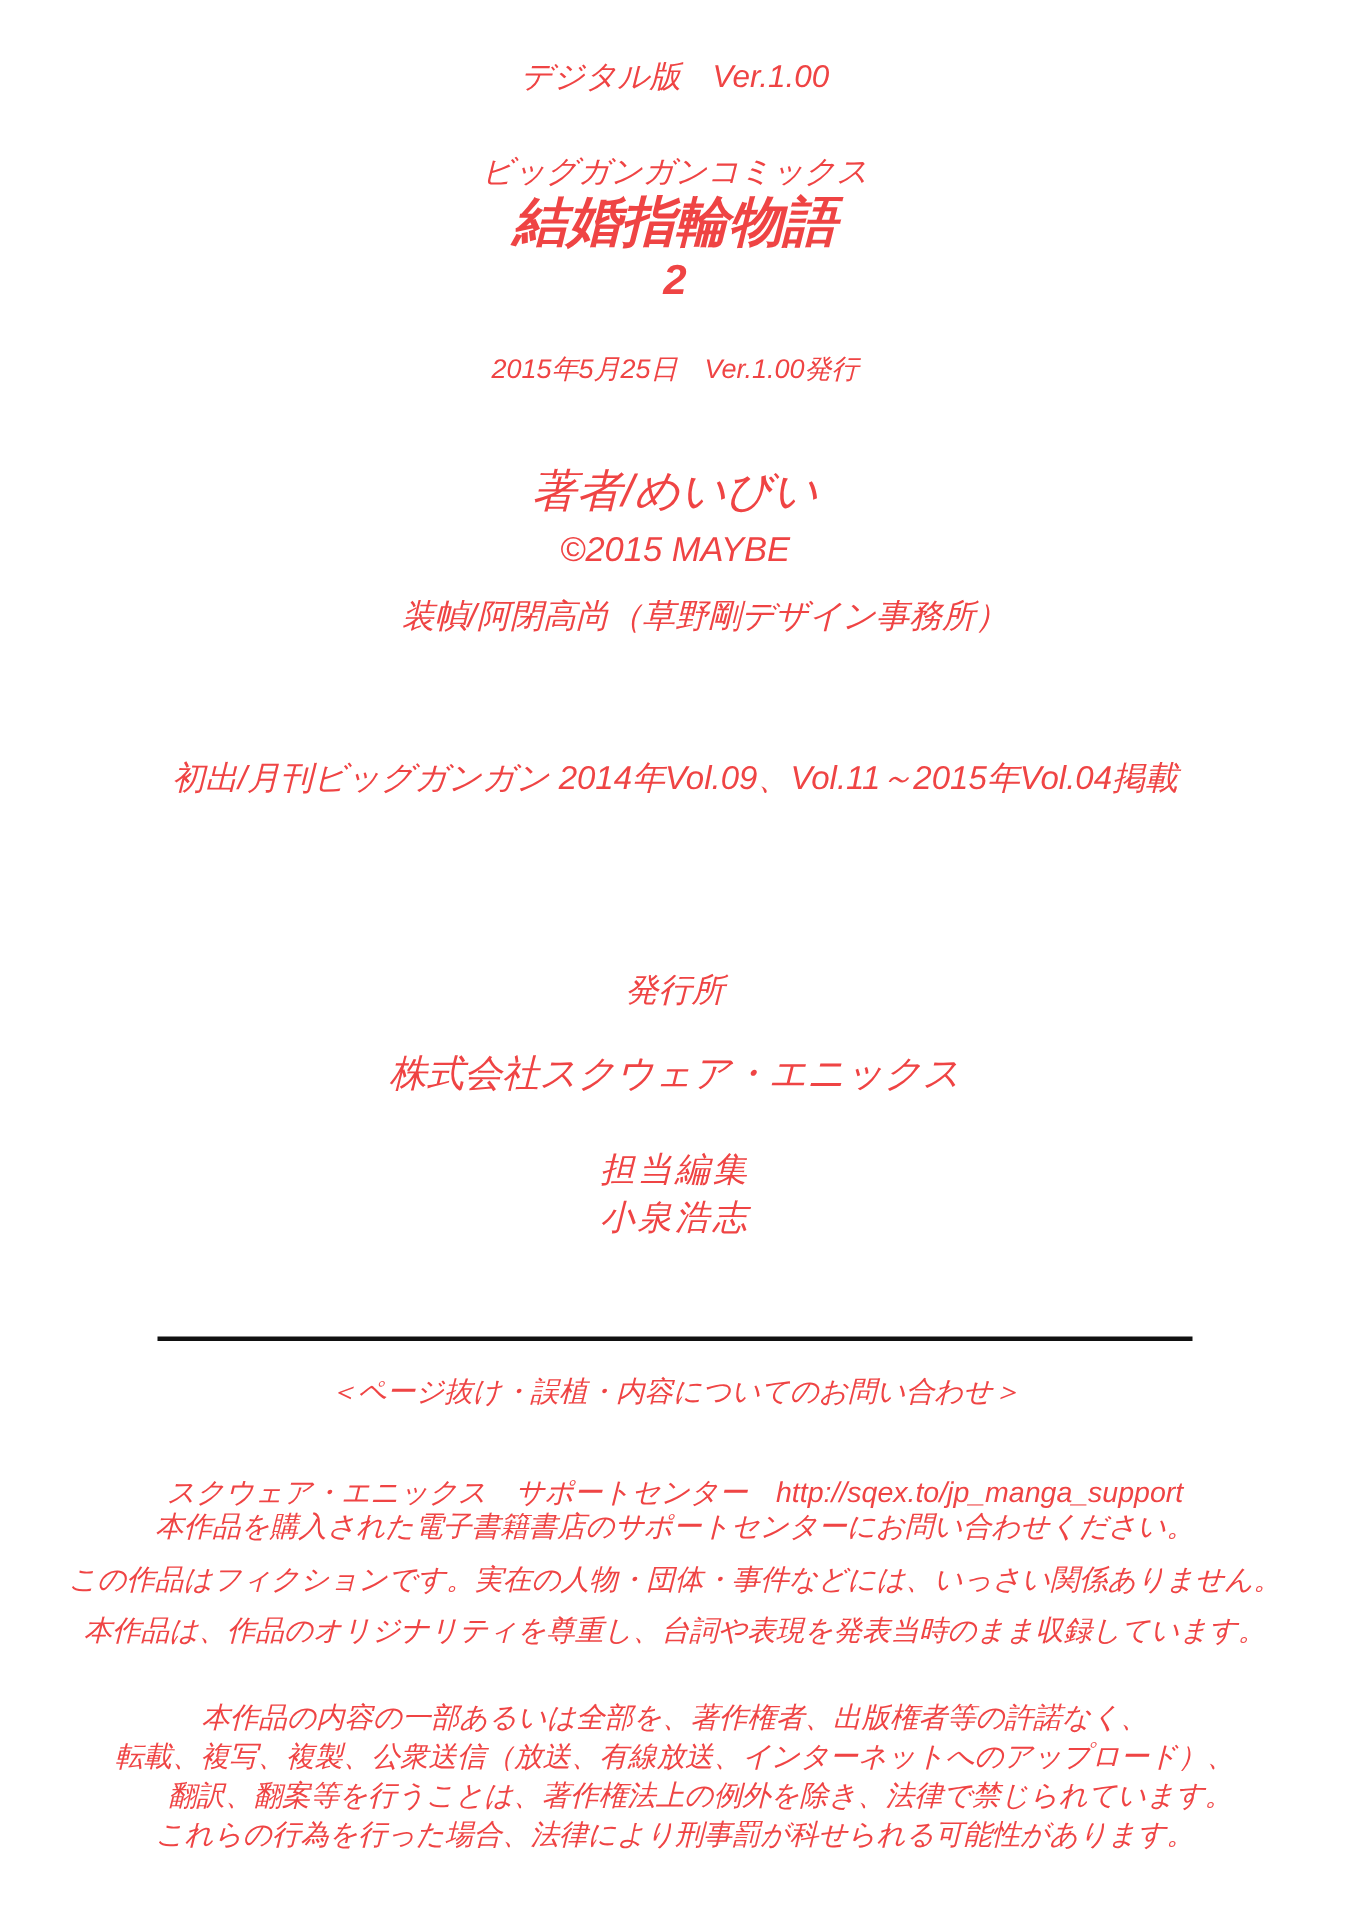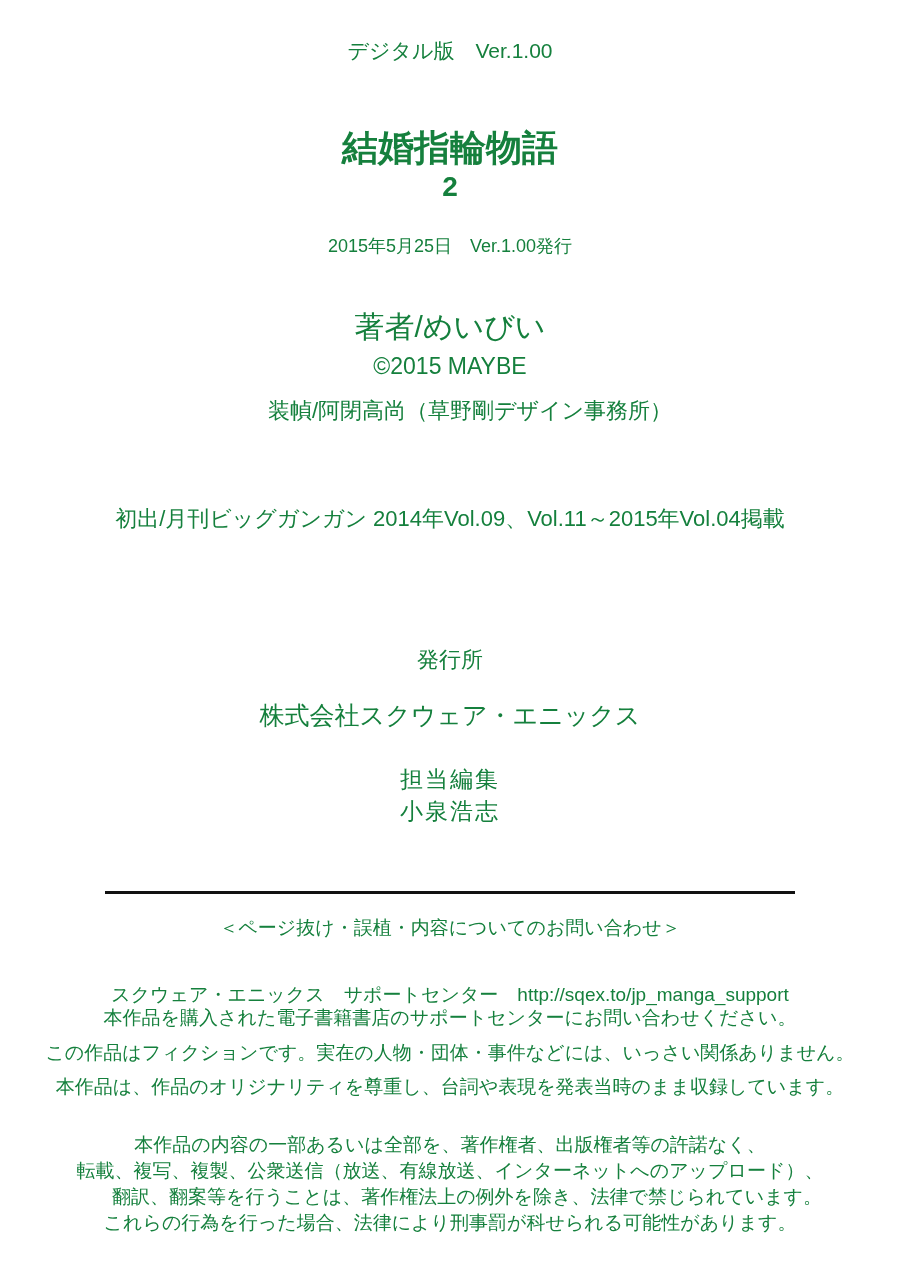--- a/index.html
+++ b/index.html
@@ -15,21 +15,22 @@
     color: #151515;
     font-family: "Liberation Sans", sans-serif;
     overflow: hidden;
   }
   .line {
     position: absolute;
     left: 0;
     right: 0;
     text-align: center;
     white-space: nowrap;
-    color: #15803d;
+    color: #ef4444;
+    font-style: italic;
   }
   .edition      { top: 37px;   font-size: 21px; }
   .imprint      { top: 100px;  font-size: 21px; }
   .book-title   { top: 124px;  font-size: 36px; font-weight: 600; }
   .volume       { top: 171px;  font-size: 28px; font-weight: 600; }
   .issue        { top: 234px;  font-size: 18px; }
   .author       { top: 307px;  font-size: 30px; }
   .copyright    { top: 353px;  font-size: 23px; }
   .design       { top: 396px;  font-size: 22px; padding-left: 40px; }
   .first-pub    { top: 504px;  font-size: 22px; }
@@ -58,20 +59,21 @@
   .n-copy3 { top: 1184px; margin-left: 34px; }
   .n-copy4 { top: 1210px; }
 </style>
 </head>
 <body>
 
 <div class="page">
 
   <div class="line edition">デジタル版　Ver.1.00</div>
 
+  <div class="line imprint">ビッグガンガンコミックス</div>
   <div class="line book-title">結婚指輪物語</div>
   <div class="line volume">2</div>
 
   <div class="line issue">2015年5月25日　Ver.1.00発行</div>
 
   <div class="line author">著者/めいびい</div>
   <div class="line copyright">©2015 MAYBE</div>
 
   <div class="line design">装幀/阿閉高尚（草野剛デザイン事務所）</div>
 

